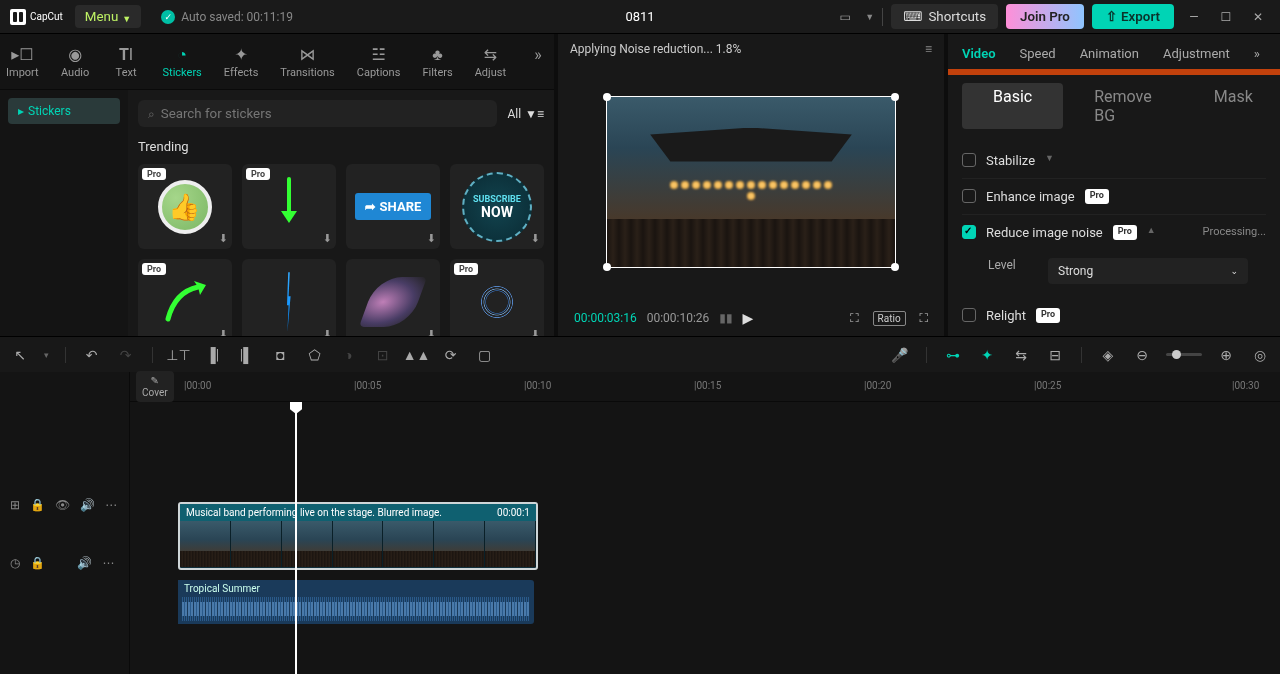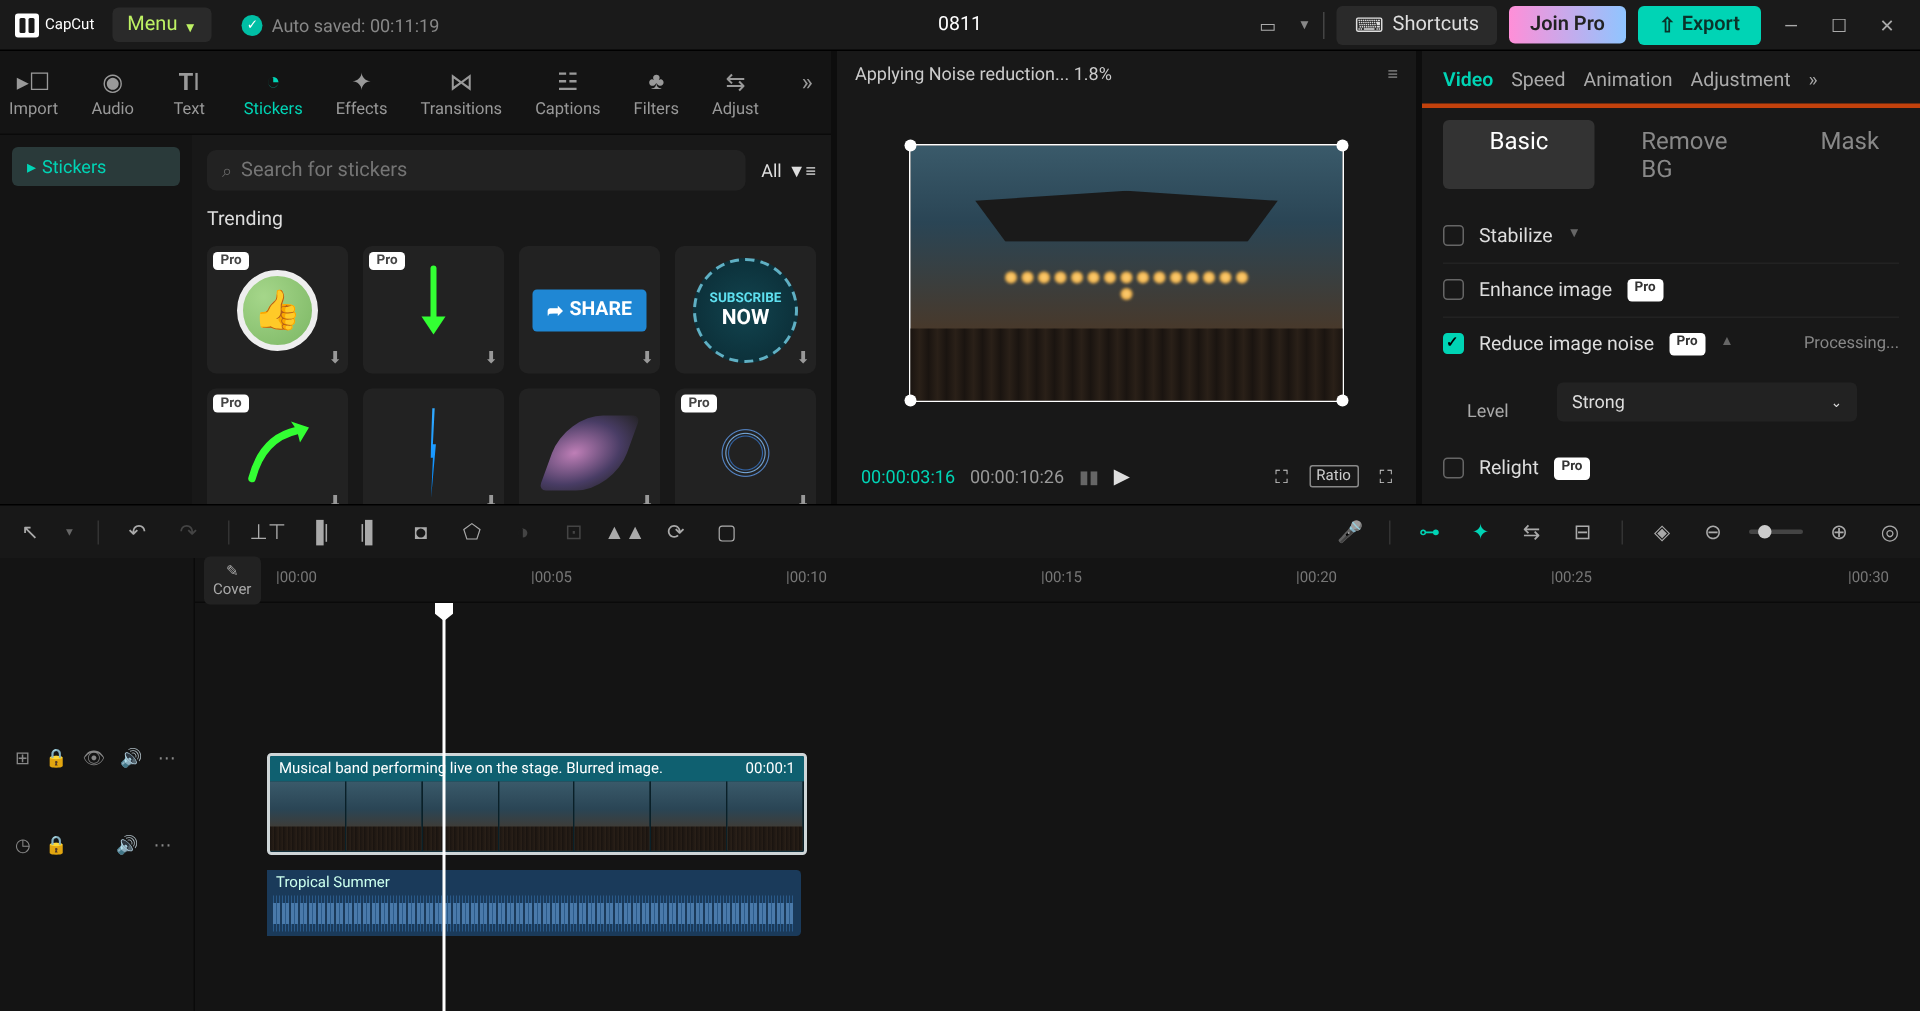--- a/index.html
+++ b/index.html
@@ -61,36 +61,36 @@
 .stage-roof{position:absolute;top:18%;left:15%;right:15%;height:20%;background:#1a1a1a;clip-path:polygon(10% 100%,0 20%,50% 0,100% 20%,90% 100%)}
 .bokeh{position:absolute;top:40%;left:20%;right:20%;height:30%;display:flex;flex-wrap:wrap;gap:3px;align-content:center;justify-content:center;filter:blur(1px)}
 .bokeh span{width:8px;height:8px;border-radius:50%;background:radial-gradient(circle,#ffd27a,#e8a030)}
 .crowd{position:absolute;bottom:0;left:0;right:0;height:28%;background:repeating-linear-gradient(90deg,#1a1410,#2a2018 6px,#1a1410 12px)}
 .preview-controls{display:flex;align-items:center;gap:10px;padding:10px 4px;color:#00d4b5}
 .time-current{color:#00d4b5}
 .time-total{color:#999}
 .pc-right{margin-left:auto;display:flex;gap:14px;align-items:center;color:#ccc}
 .ratio-box{border:1px solid #888;padding:1px 4px;font-size:10px;border-radius:2px}
 .right-pane{flex:1;background:#181818;display:flex;flex-direction:column;overflow:hidden}
-.rp-tabs{display:flex;gap:12px;padding:12px 14px 8px;font-size:13px;border-bottom:3px solid #c2410c}
+.rp-tabs{display:flex;gap:24px;padding:12px 14px 8px;font-size:13px;border-bottom:6px solid #c2410c}
 .rp-tab{color:#aaa;cursor:pointer}
 .rp-tab.active{color:#00d4b5;font-weight:600}
 .rp-subtabs{display:flex;gap:0;padding:8px 14px}
 .rp-subtab{padding:4px 31px;color:#888;cursor:pointer;font-size:16px}
 .rp-subtab.active{background:#333;color:#fff;border-radius:4px}
 .rp-body{padding:6px 14px;overflow:auto}
 .prop-row{display:flex;gap:10px;padding:10px 0;border-bottom:1px solid #222}
 .prop-row:last-child{border-bottom:none}
 .checkbox{width:14px;height:14px;border:1.5px solid #666;border-radius:3px;cursor:pointer;flex-shrink:0}
 .checkbox.checked{background:#00d4b5;border-color:#00d4b5;position:relative}
 .checkbox.checked::after{content:"✓";position:absolute;color:#000;font-size:10px;top:-1px;left:1px;font-weight:700}
 .prop-label{color:#ddd;font-size:13px}
 .pro-tag{background:#fff;color:#333;font-size:9px;font-weight:700;padding:1px 5px;border-radius:3px}
 .processing{margin-left:auto;color:#888;font-size:11px}
-.level-row{display:flex;align-items:flex-end;gap:10px;padding:8px 0 14px;margin-left:16px}
+.level-row{display:flex;align-items:flex-start;gap:10px;padding:8px 0 14px;margin-left:26px}
 .level-select{flex:1;background:#222;border:none;color:#ddd;padding:6px 10px;border-radius:4px;display:flex;justify-content:space-between;align-items:center;cursor:pointer;max-width:200px}
 .timeline-toolbar{height:36px;background:#181818;border-top:1px solid #000;display:flex;align-items:center;padding:0 10px;gap:14px}
 .tt-btn{color:#aaa;cursor:pointer;width:20px;display:flex;justify-content:center;font-size:14px}
 .tt-btn.dim{color:#444}
 .tt-sep{width:1px;height:16px;background:#333;margin:0 2px}
 .tt-right{margin-left:auto;display:flex;align-items:center;gap:14px}
 .tt-active{color:#00d4b5}
 .zoom-track{width:36px;height:3px;background:#444;border-radius:2px;position:relative}
 .zoom-thumb{position:absolute;left:6px;top:-3px;width:9px;height:9px;background:#ccc;border-radius:50%}
 .timeline{flex:1;background:#141414;display:flex;height:302px}

